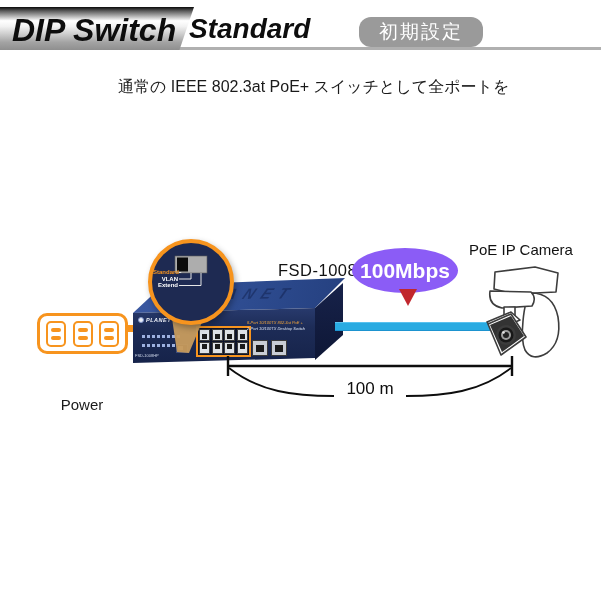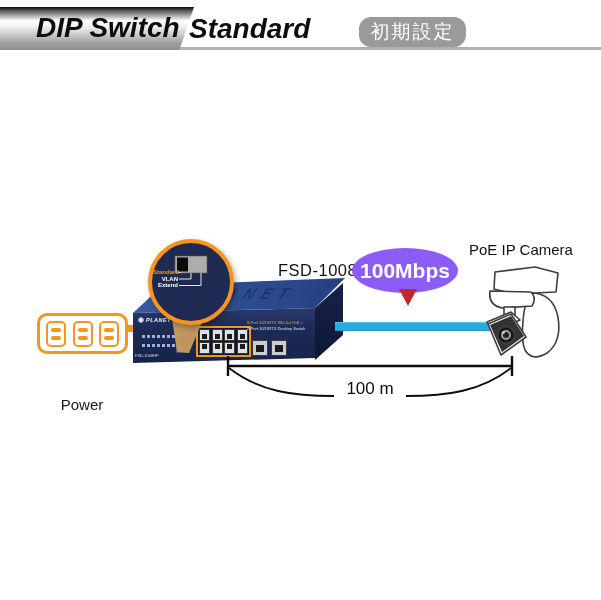--- a/index.html
+++ b/index.html
@@ -4,23 +4,23 @@
 <style>
   html,body{margin:0;padding:0;background:#fff;}
   #stage{position:relative;width:601px;height:600px;background:#fff;overflow:hidden;
          font-family:"Liberation Sans","DejaVu Sans",sans-serif;color:#1a1a1a;}
 
   
   .hdr-line{position:absolute;left:160px;right:0;top:47px;height:3px;background:#b0b0b0;}
   .hdr-bar{position:absolute;left:0;top:7px;width:194px;height:43px;
     clip-path:polygon(0 0,100% 0,92.5% 100%,0 100%);
     background:linear-gradient(180deg,#0a0a0a 0%,#5a5a5a 9%,#ffffff 32%,#f2f2f2 45%,#cfcfcf 62%,#a3a3a3 82%,#8f8f8f 100%);}
-  .hdr-title-left{position:absolute;left:36px;top:12px;font-size:28px;font-weight:bold;font-style:italic;color:#0d0d0d;white-space:nowrap;}
+  .hdr-title-left{position:absolute;left:12px;top:12px;font-size:32px;font-weight:bold;font-style:italic;color:#0d0d0d;white-space:nowrap;}
   .hdr-title-right{position:absolute;left:189px;top:13px;font-size:28px;font-weight:bold;font-style:italic;color:#0d0d0d;white-space:nowrap;}
-  .hdr-badge{position:absolute;left:359px;top:17px;width:107px;height:30px;background:#9a9a9a;border-radius:12px;
+  .hdr-badge{position:absolute;left:359px;top:17px;width:124px;height:30px;background:#9a9a9a;border-radius:12px;
     color:#fff;font-size:19px;letter-spacing:2px;display:flex;align-items:center;justify-content:center;}
 
   
   .desc-line{position:absolute;left:118px;font-size:16px;color:#1a1a1a;white-space:nowrap;}
   .desc1{top:77px;} .desc2{top:109px;}
 
   
   .power-cable{position:absolute;left:120px;top:325px;width:25px;height:7px;background:#F7941E;}
   .outlet{position:absolute;left:37px;top:313px;width:91px;height:41px;background:#fff;border:3px solid #F7941E;
     border-radius:10px;box-sizing:border-box;display:flex;align-items:center;justify-content:space-evenly;}
@@ -90,20 +90,21 @@
 <body>
 
 <div id="stage">
 
   <div class="hdr-line"></div>
   <div class="hdr-bar"></div>
   <div class="hdr-title-left">DIP Switch</div>
   <div class="hdr-title-right">Standard</div>
   <div class="hdr-badge">初期設定</div>
 
+  <div class="desc-line desc1">通常の IEEE 802.3at PoE+ スイッチとして全ポートを</div>
 
   <div class="power-cable"></div>
   <div class="outlet">
     <div class="socket">
         <div class="slot"></div>
         <div class="slot"></div>
       </div>
     <div class="socket">
         <div class="slot"></div>
         <div class="slot"></div>

